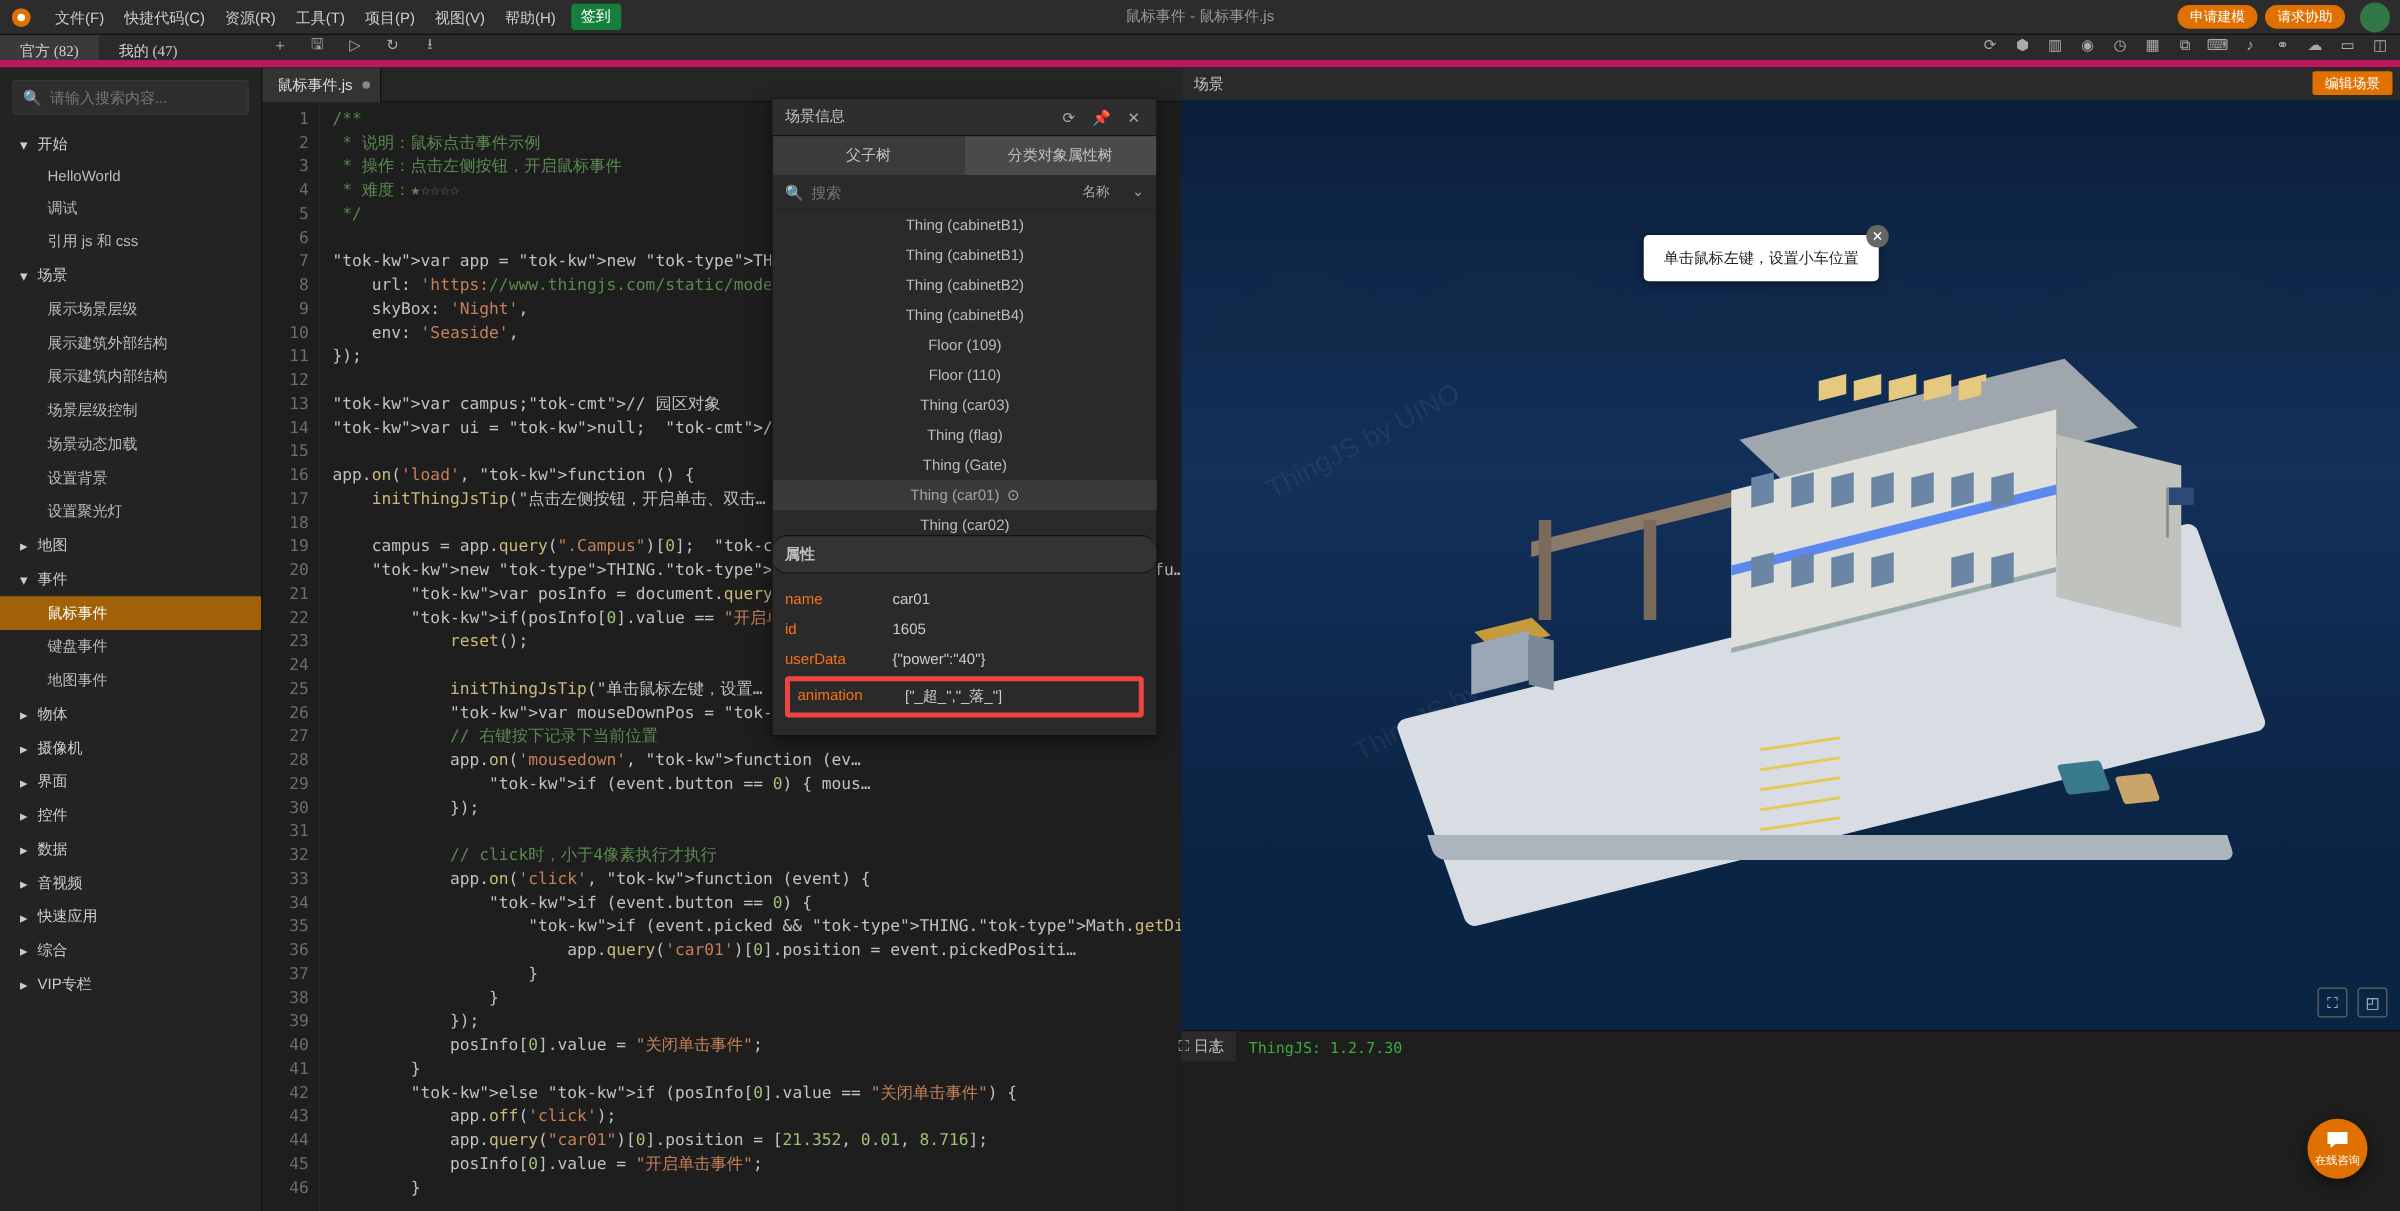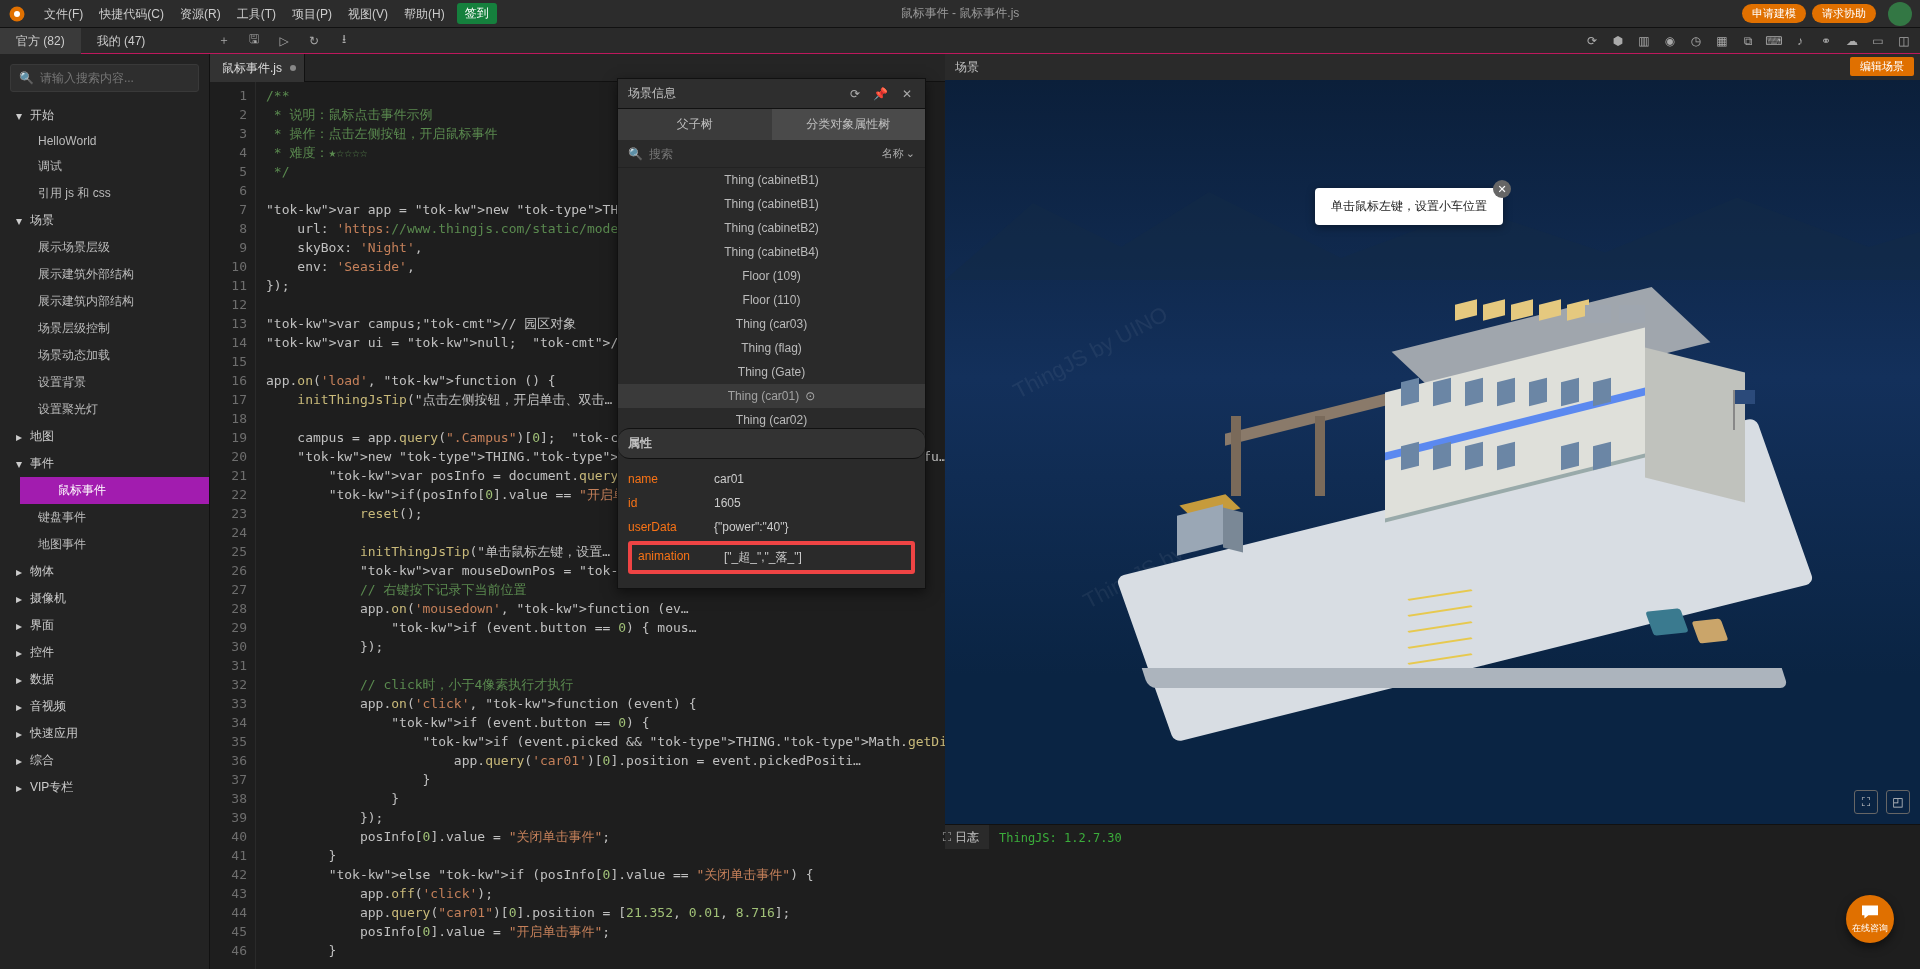--- a/index.html
+++ b/index.html
@@ -9,35 +9,35 @@
 .menubar { height:28px; background:#2c2c2c; display:flex; align-items:center; padding:0 8px; border-bottom:1px solid #111; position:relative; }
 .menubar .logo { width:18px; height:18px; margin-right:10px; }
 .menubar .menu-item { padding:0 8px; color:#ccc; cursor:pointer; line-height:28px; }
 .menubar .sign { background:#15803d; color:#fff; padding:2px 8px; border-radius:3px; margin-left:4px; }
 .menubar .title-center { position:absolute; left:50%; transform:translateX(-50%); color:#999; }
 .menubar .right-pills { position:absolute; right:8px; display:flex; gap:6px; align-items:center; }
 .pill { background:#e07000; color:#fff; padding:2px 10px; border-radius:10px; font-size:11px; }
 .avatar { width:24px; height:24px; border-radius:50%; background:#374; margin-left:6px; }
 
 
-.tabs-row { height:26px; background:#2a2a2a; display:flex; align-items:center; border-bottom:1px solid #be185d; position:relative; }
+.tabs-row { height:26px; background:#2a2a2a; display:flex; border-bottom:6px solid #be185d; position:relative;font-family:Liberation Serif, serif; }
 .tab-btn { padding:0 16px; line-height:26px; color:#ccc; cursor:pointer; }
 .tab-btn.active { background:#3a3a3a; }
 .tabs-row .toolbar { position:absolute; right:0; left:210px; display:flex; align-items:center; padding-left:6px; gap:8px; }
 .tabs-row .toolbar .left-icons { display:flex; gap:14px; }
 .tabs-row .toolbar .right-icons { position:absolute; right:8px; display:flex; gap:10px; }
 .icon-btn { width:16px; height:16px; color:#aaa; display:inline-flex; align-items:center; justify-content:center; cursor:pointer; }
 
 
 .sidebar { position:absolute; top:54px; left:0; bottom:0; width:210px; background:#232323; border-right:1px solid #111; overflow:auto; }
 .search-box { margin:10px; padding:6px 8px; background:#2e2e2e; border:1px solid #393939; border-radius:3px; display:flex; align-items:center; gap:6px; }
 .search-box input { background:transparent; border:none; color:#bbb; outline:none; flex:1; font-size:12px; }
 .tree-item { padding:5px 16px; color:#ccc; cursor:pointer; display:flex; align-items:center; gap:6px; }
 .tree-item.child { padding-left:38px; font-size:12px; color:#bbb; }
-.tree-item.child.active { background:#a21caf; color:#fff;margin-left:20px; }
+.tree-item.child.active { background:#a16207; color:#fff; }
 .tree-item .chev { display:inline-block; width:8px; }
 
 
 .editor-col { position:absolute; top:54px; left:210px; bottom:0; width:735px; display:flex; flex-direction:column; background:#1e1e1e; }
 .file-tabs { height:28px; background:#252525; display:flex; align-items:center; border-bottom:1px solid #111; }
 .file-tab { padding:0 22px 0 12px; line-height:28px; background:#333; position:relative; color:#ddd; border-right:1px solid #111; }
 .file-tab .dot { position:absolute; right:8px; top:11px; width:6px; height:6px; border-radius:50%; background:#888; }
 .code-area { flex:1; display:flex; overflow:hidden; font-family: Consolas, monospace; font-size:13px; position:relative; }
 .gutter { width:46px; background:#1e1e1e; text-align:right; padding:4px 8px 4px 0; color:#6e6e6e; border-right:1px solid #2a2a2a; }
 .gutter div { line-height:19px; }
@@ -50,21 +50,21 @@
 
 
 .scene-panel { position:absolute; top:78px; left:617px; width:309px; background:#2a2a2a; border:1px solid #111; box-shadow:0 4px 12px rgba(0,0,0,.5); z-index:50; }
 .scene-panel .hdr { display:flex; align-items:center; justify-content:space-between; padding:6px 10px; background:#2e2e2e; border-bottom:1px solid #111; }
 .scene-panel .hdr .ctrls { display:flex; gap:10px; }
 .scene-panel .tabs2 { display:flex; }
 .scene-panel .tabs2 .t2 { flex:1; text-align:center; padding:7px 0; background:#3b3b3b; cursor:pointer; }
 .scene-panel .tabs2 .t2.active { background:#4a4a4a; }
 .scene-panel .search2 { display:flex; align-items:center; padding:6px 10px; gap:6px; border-bottom:1px solid #222; }
 .scene-panel .search2 input { flex:1; background:transparent; border:none; outline:none; color:#bbb; font-size:12px; }
-.scene-panel .search2 .sel { color:#aaa; font-size:11px; display:flex; align-items:center; gap:2px; }
+.scene-panel .search2 .sel { color:#aaa; font-size:11px; display:flex; align-items:center; gap:18px; }
 .scene-list { max-height:260px; overflow:auto; }
 .scene-list .sl-item { text-align:center; padding:5px 0; cursor:pointer; color:#bbb; }
 .scene-list .sl-item.sel { color:#a3a3a3; background:#3a3a3a; }
 .scene-list .sl-item.sel::after { content:"⊙"; margin-left:6px; color:#aaa; }
 .props-hdr { background:#333; padding:6px 10px; border-top:1px solid #111; border-bottom:1px solid #111; font-weight:bold;border-radius:12px; }
 .props { padding:8px 10px 14px; }
 .props .row { display:flex; padding:5px 0; gap:16px; }
 .props .row .k { width:70px; color:#f97316; }
 .props .row .v { color:#ccc; }
 .props .row.hl { border:4px solid #ef4444; border-radius:3px; padding:4px 6px; margin-top:2px; }

